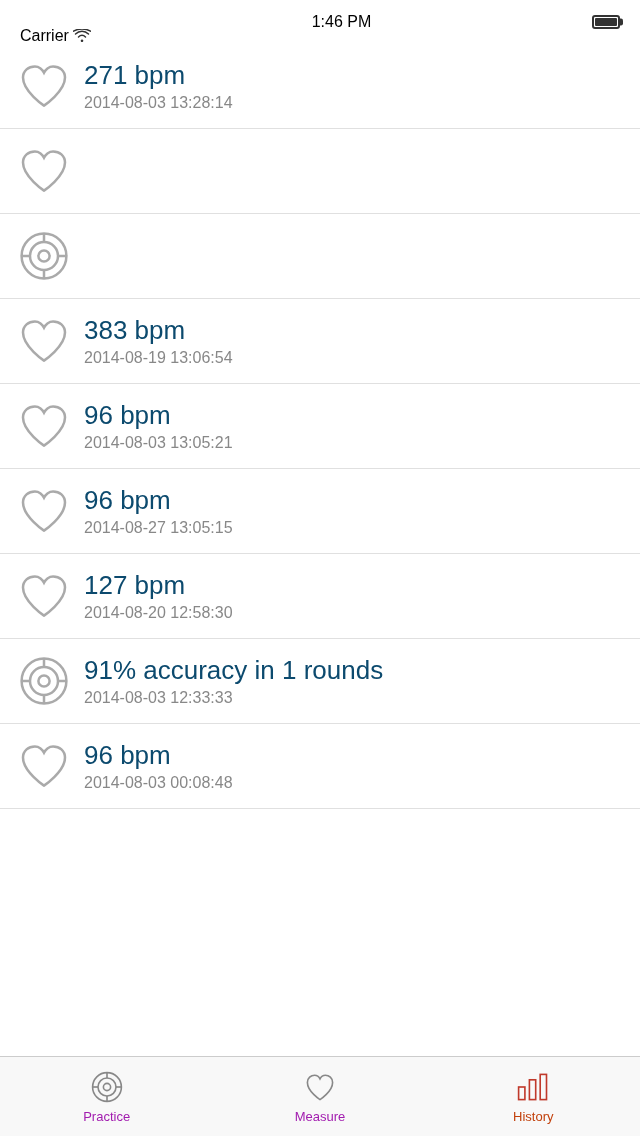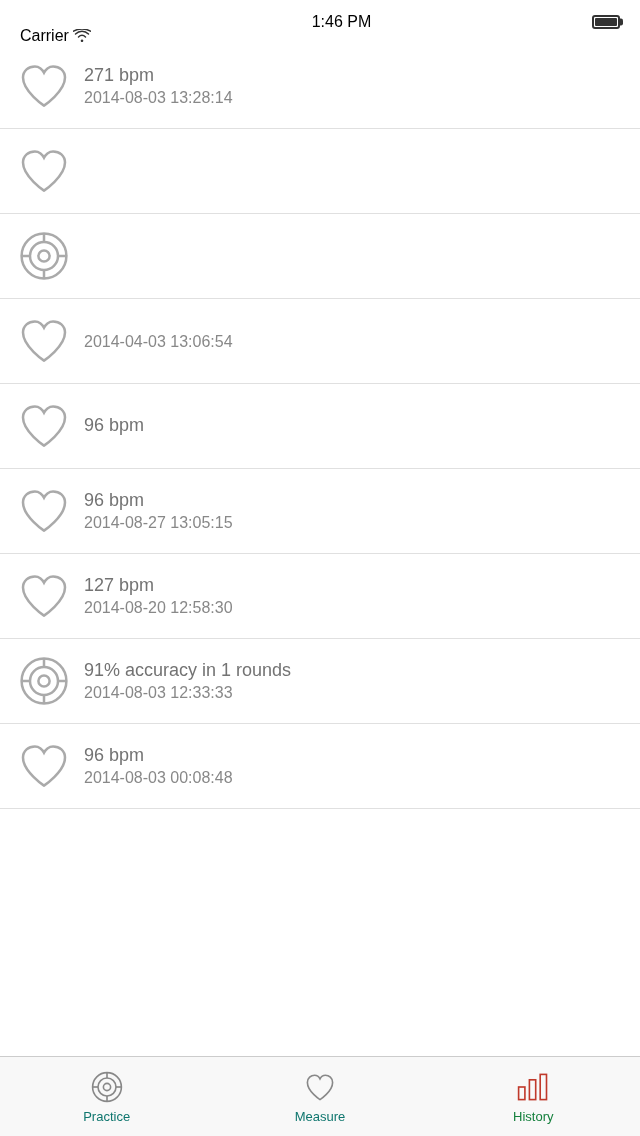--- a/index.html
+++ b/index.html
@@ -83,23 +83,23 @@
       justify-content: center;
       flex-shrink: 0;
       margin-right: 12px;
     }
 
     .item-content {
       flex: 1;
     }
 
     .item-title {
-      font-size: 18px;
+      font-size: 26px;
       font-weight: 300;
-      color: #737373;
+      color: #0c4a6e;
       line-height: 1.2;
     }
 
     .item-subtitle {
       font-size: 16px;
       color: #888;
       margin-top: 2px;
     }
 
     
@@ -126,21 +126,21 @@
       gap: 4px;
     }
 
     .tab-item svg {
       width: 36px;
       height: 36px;
     }
 
     .tab-label {
       font-size: 13px;
-      color: #0f766e;
+      color: #a21caf;
     }
 
     .tab-item.active .tab-label {
       color: #c0392b;
     }
 
     .tab-item.active svg path,
     .tab-item.active svg rect,
     .tab-item.active svg circle,
     .tab-item.active svg line {
@@ -200,31 +200,33 @@
     </svg>
     </div>
   </div>
     <div class="list-item">
     <div class="item-icon">
       <svg viewBox="0 0 40 40" fill="none">
       <path d="M20 34 C20 34 5 24 5 14 C5 9 9 6 13.5 6 C16.5 6 19 8.5 20 10.5 C21 8.5 23.5 6 26.5 6 C31 6 35 9 35 14 C35 24 20 34 20 34Z" stroke="#aaa" stroke-width="1.8" fill="none"></path>
     </svg>
     </div>
     <div class="item-content">
-      <div class="item-subtitle">2014-04-03 13:06:54</div>
+      <div class="item-title">383 bpm</div>
+      <div class="item-subtitle">2014-08-19 13:06:54</div>
     </div>
   </div>
     <div class="list-item">
     <div class="item-icon">
       <svg viewBox="0 0 40 40" fill="none">
       <path d="M20 34 C20 34 5 24 5 14 C5 9 9 6 13.5 6 C16.5 6 19 8.5 20 10.5 C21 8.5 23.5 6 26.5 6 C31 6 35 9 35 14 C35 24 20 34 20 34Z" stroke="#aaa" stroke-width="1.8" fill="none"></path>
     </svg>
     </div>
     <div class="item-content">
       <div class="item-title">96 bpm</div>
+      <div class="item-subtitle">2014-08-03 13:05:21</div>
     </div>
   </div>
     <div class="list-item">
     <div class="item-icon">
       <svg viewBox="0 0 40 40" fill="none">
       <path d="M20 34 C20 34 5 24 5 14 C5 9 9 6 13.5 6 C16.5 6 19 8.5 20 10.5 C21 8.5 23.5 6 26.5 6 C31 6 35 9 35 14 C35 24 20 34 20 34Z" stroke="#aaa" stroke-width="1.8" fill="none"></path>
     </svg>
     </div>
     <div class="item-content">
       <div class="item-title">96 bpm</div>
@@ -293,15 +295,15 @@
     </svg>
     <span class="tab-label">Measure</span>
   </div>
   <div class="tab-item active">
 
     <svg viewBox="0 0 40 40" fill="none">
       <rect x="4" y="20" width="7" height="14" stroke="#c0392b" stroke-width="1.8" fill="none"></rect>
       <rect x="16" y="12" width="7" height="22" stroke="#c0392b" stroke-width="1.8" fill="none"></rect>
       <rect x="28" y="6" width="7" height="28" stroke="#c0392b" stroke-width="1.8" fill="none"></rect>
     </svg>
-    <span class="tab-label" style="color:#15803d;">History</span>
+    <span class="tab-label" style="color:#c2410c;">History</span>
   </div>
 </div>
 
 </body></html>

